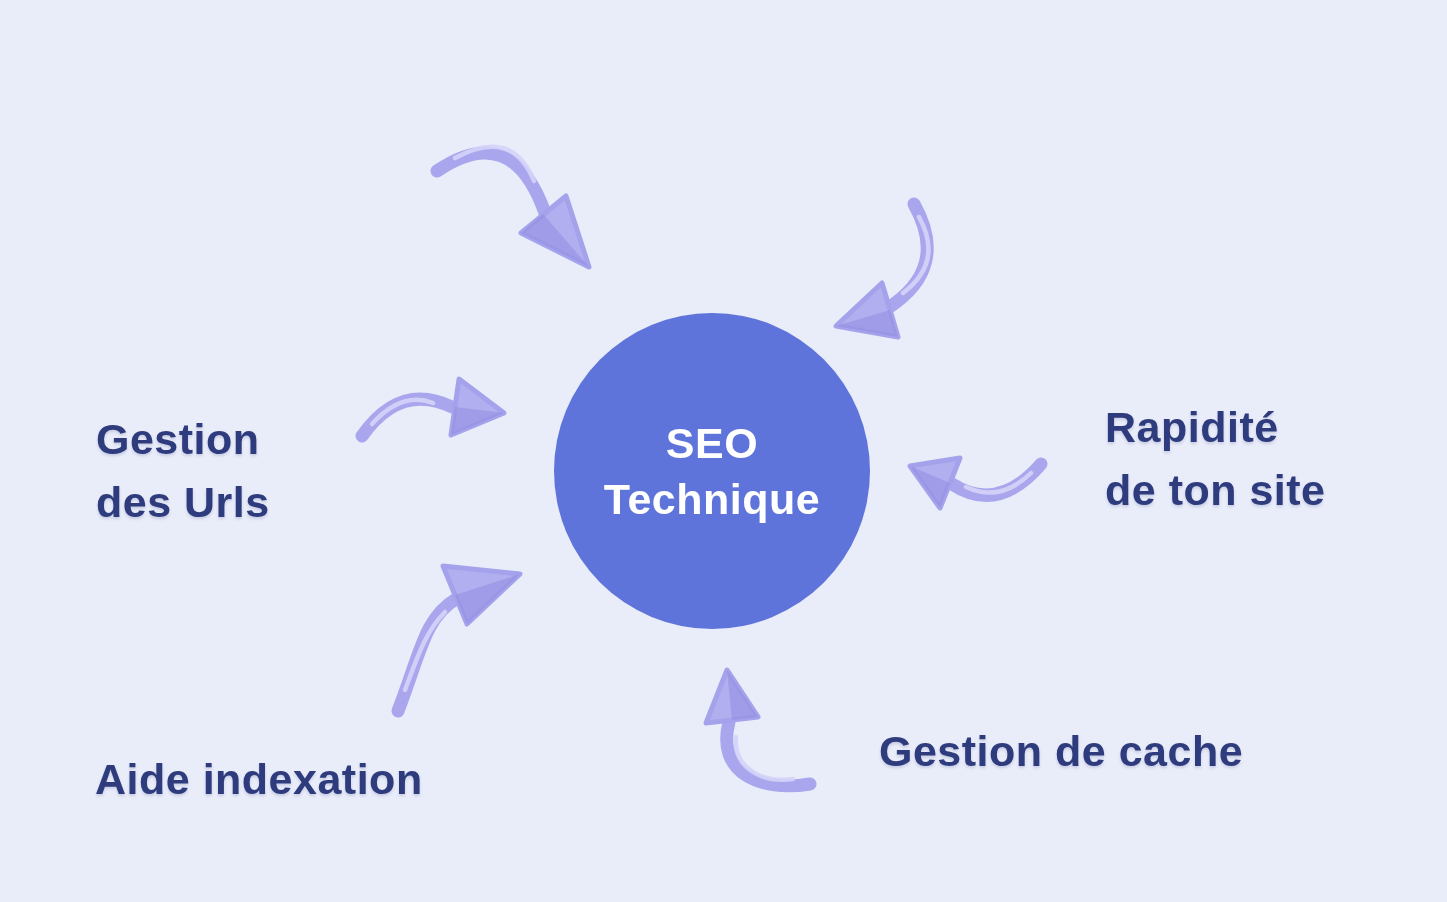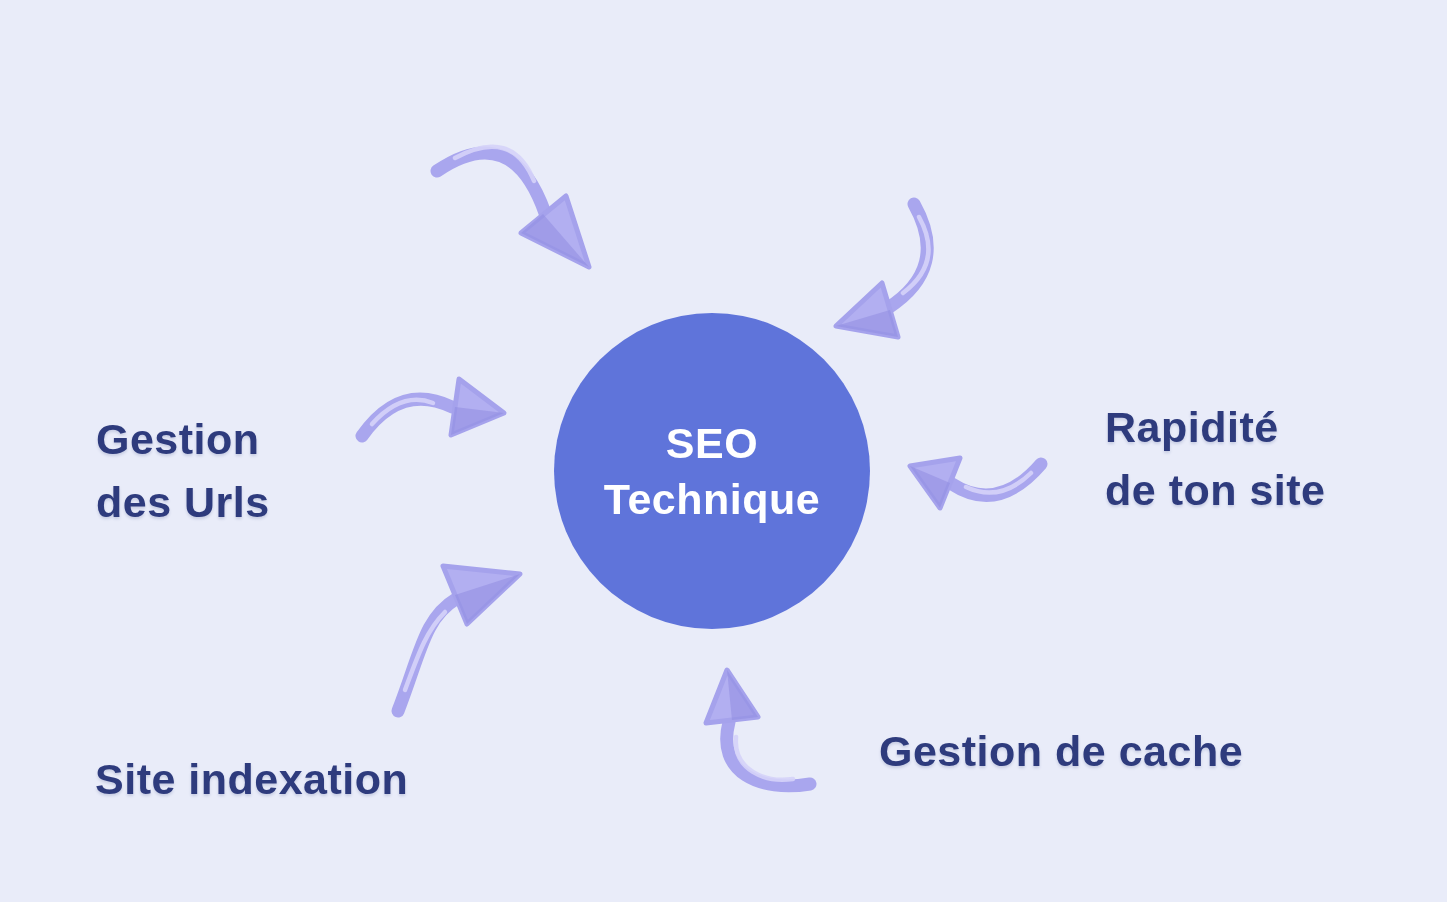--- a/index.html
+++ b/index.html
@@ -133,17 +133,17 @@
   </div>
 
 
 
   <div class="node-label pos-gestion-urls">Gestion
 des Urls</div>
 
   <div class="node-label pos-rapidite">Rapidité
 de ton site</div>
 
-  <div class="node-label pos-aide">Site indexation</div>
+  <div class="node-label pos-aide">Aide indexation</div>
 
   <div class="node-label pos-cache">Gestion de cache</div>
 
 </div>
 
 </body></html>

